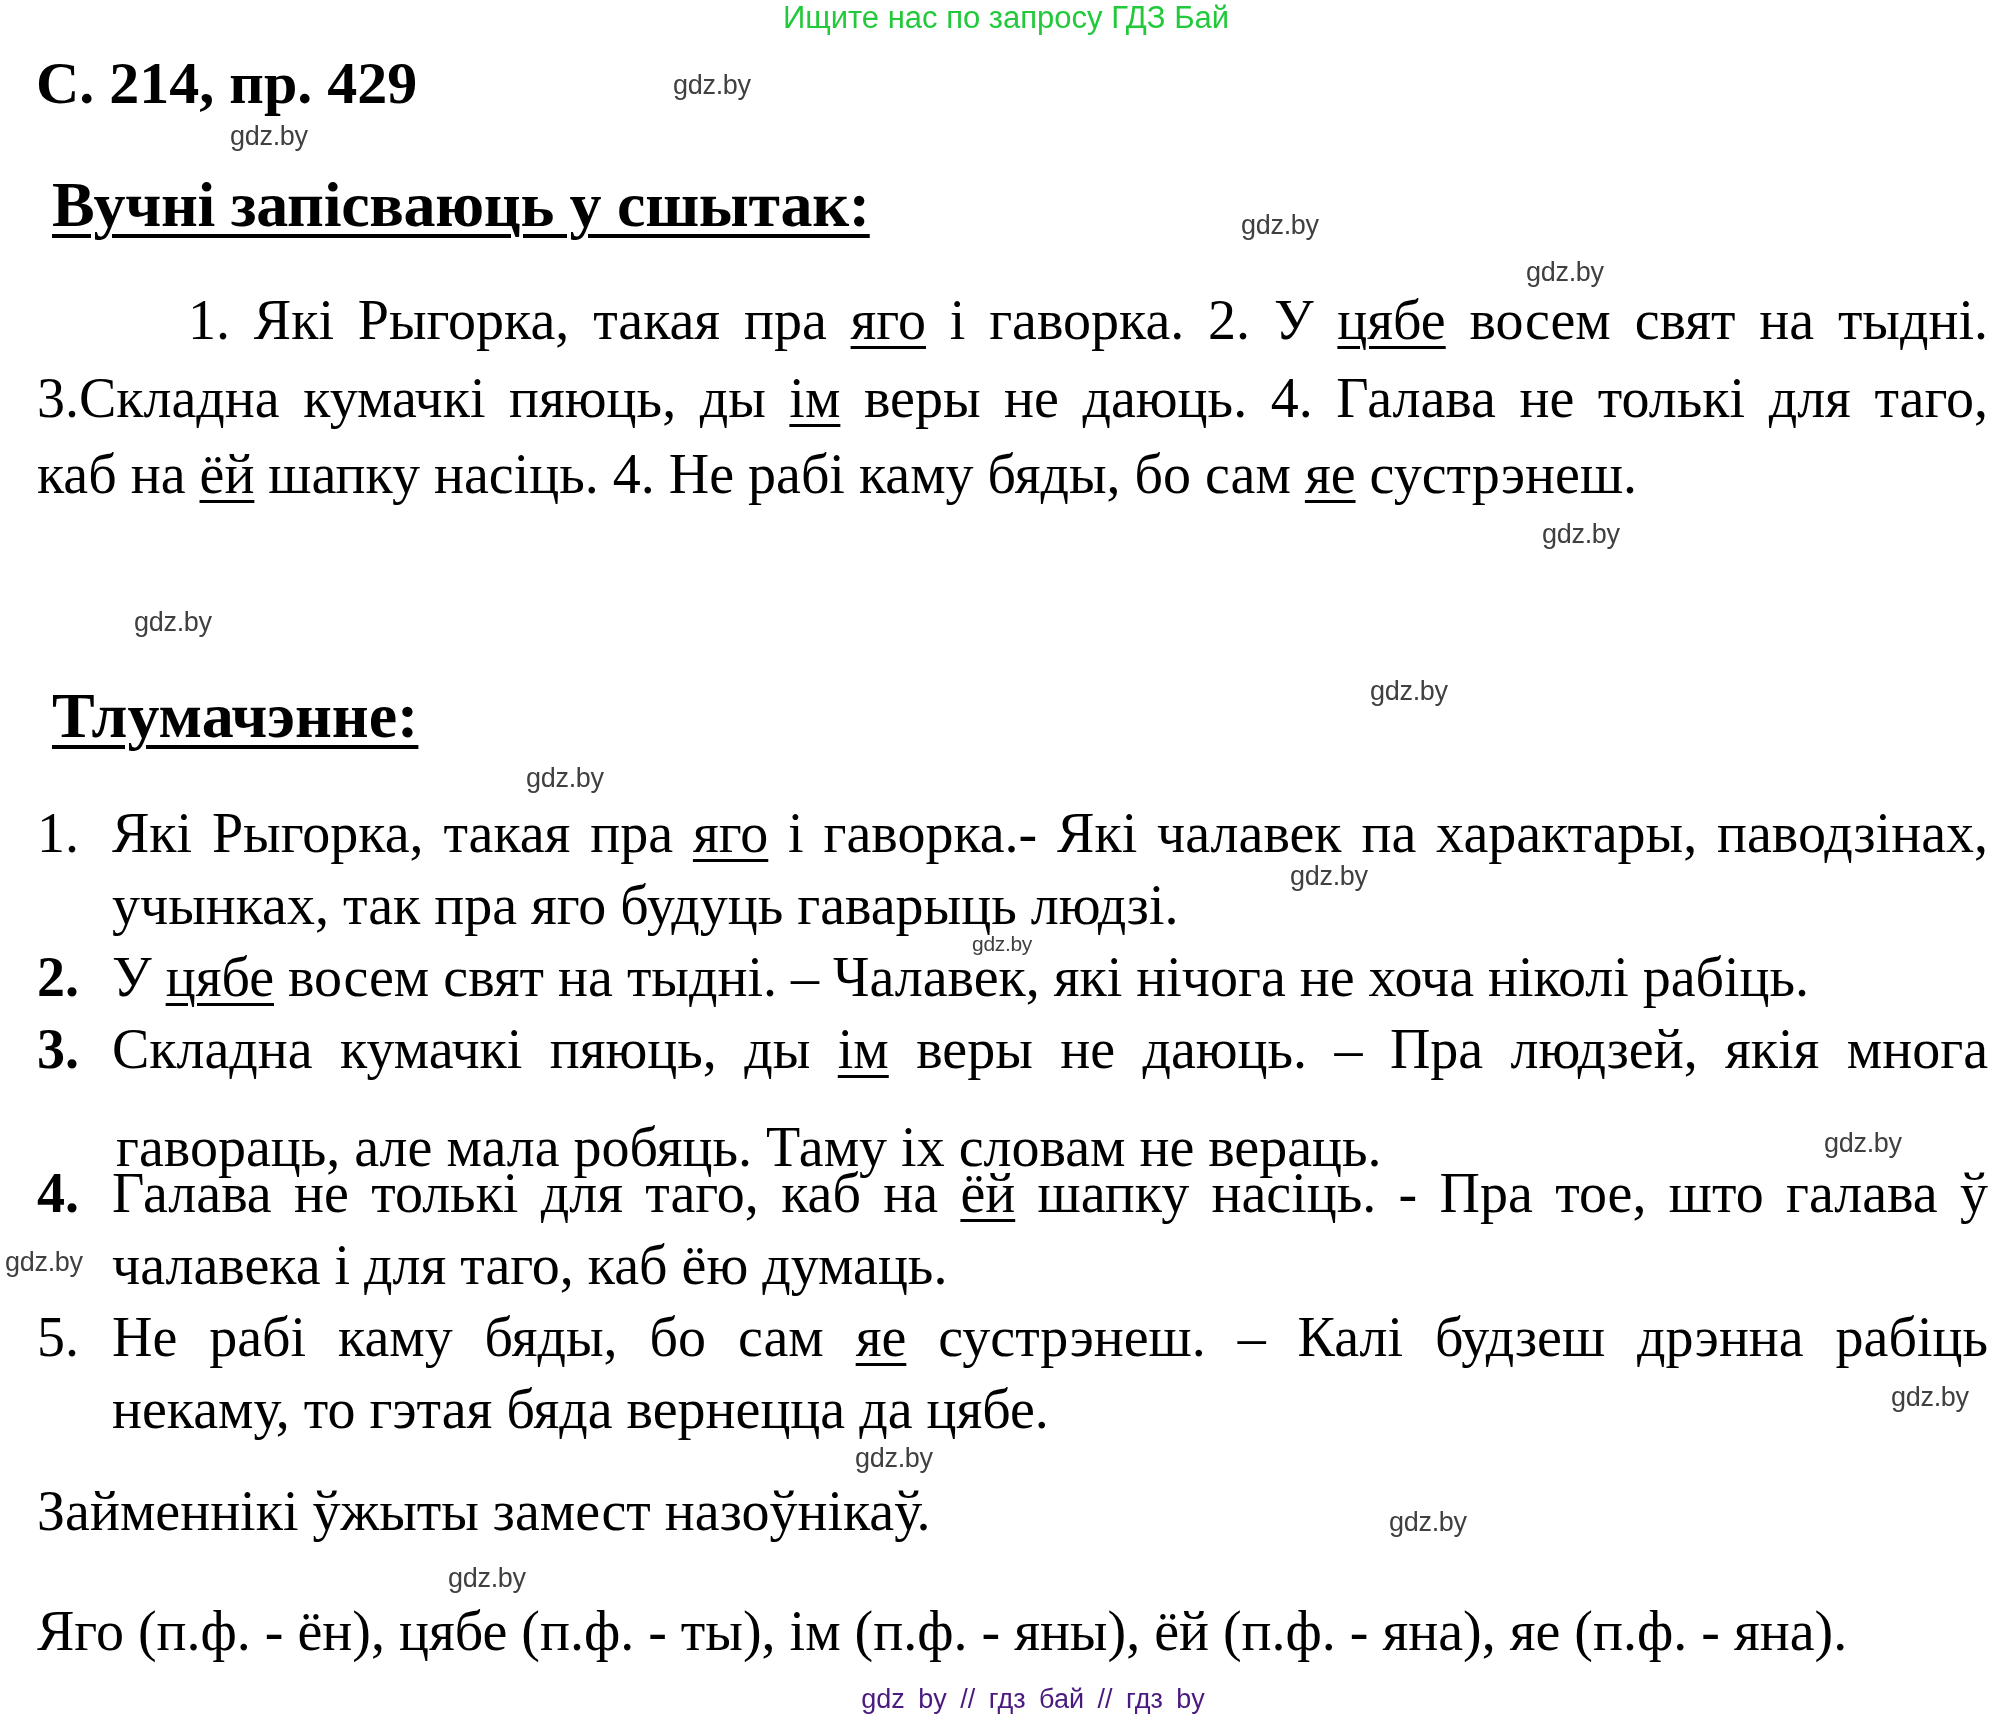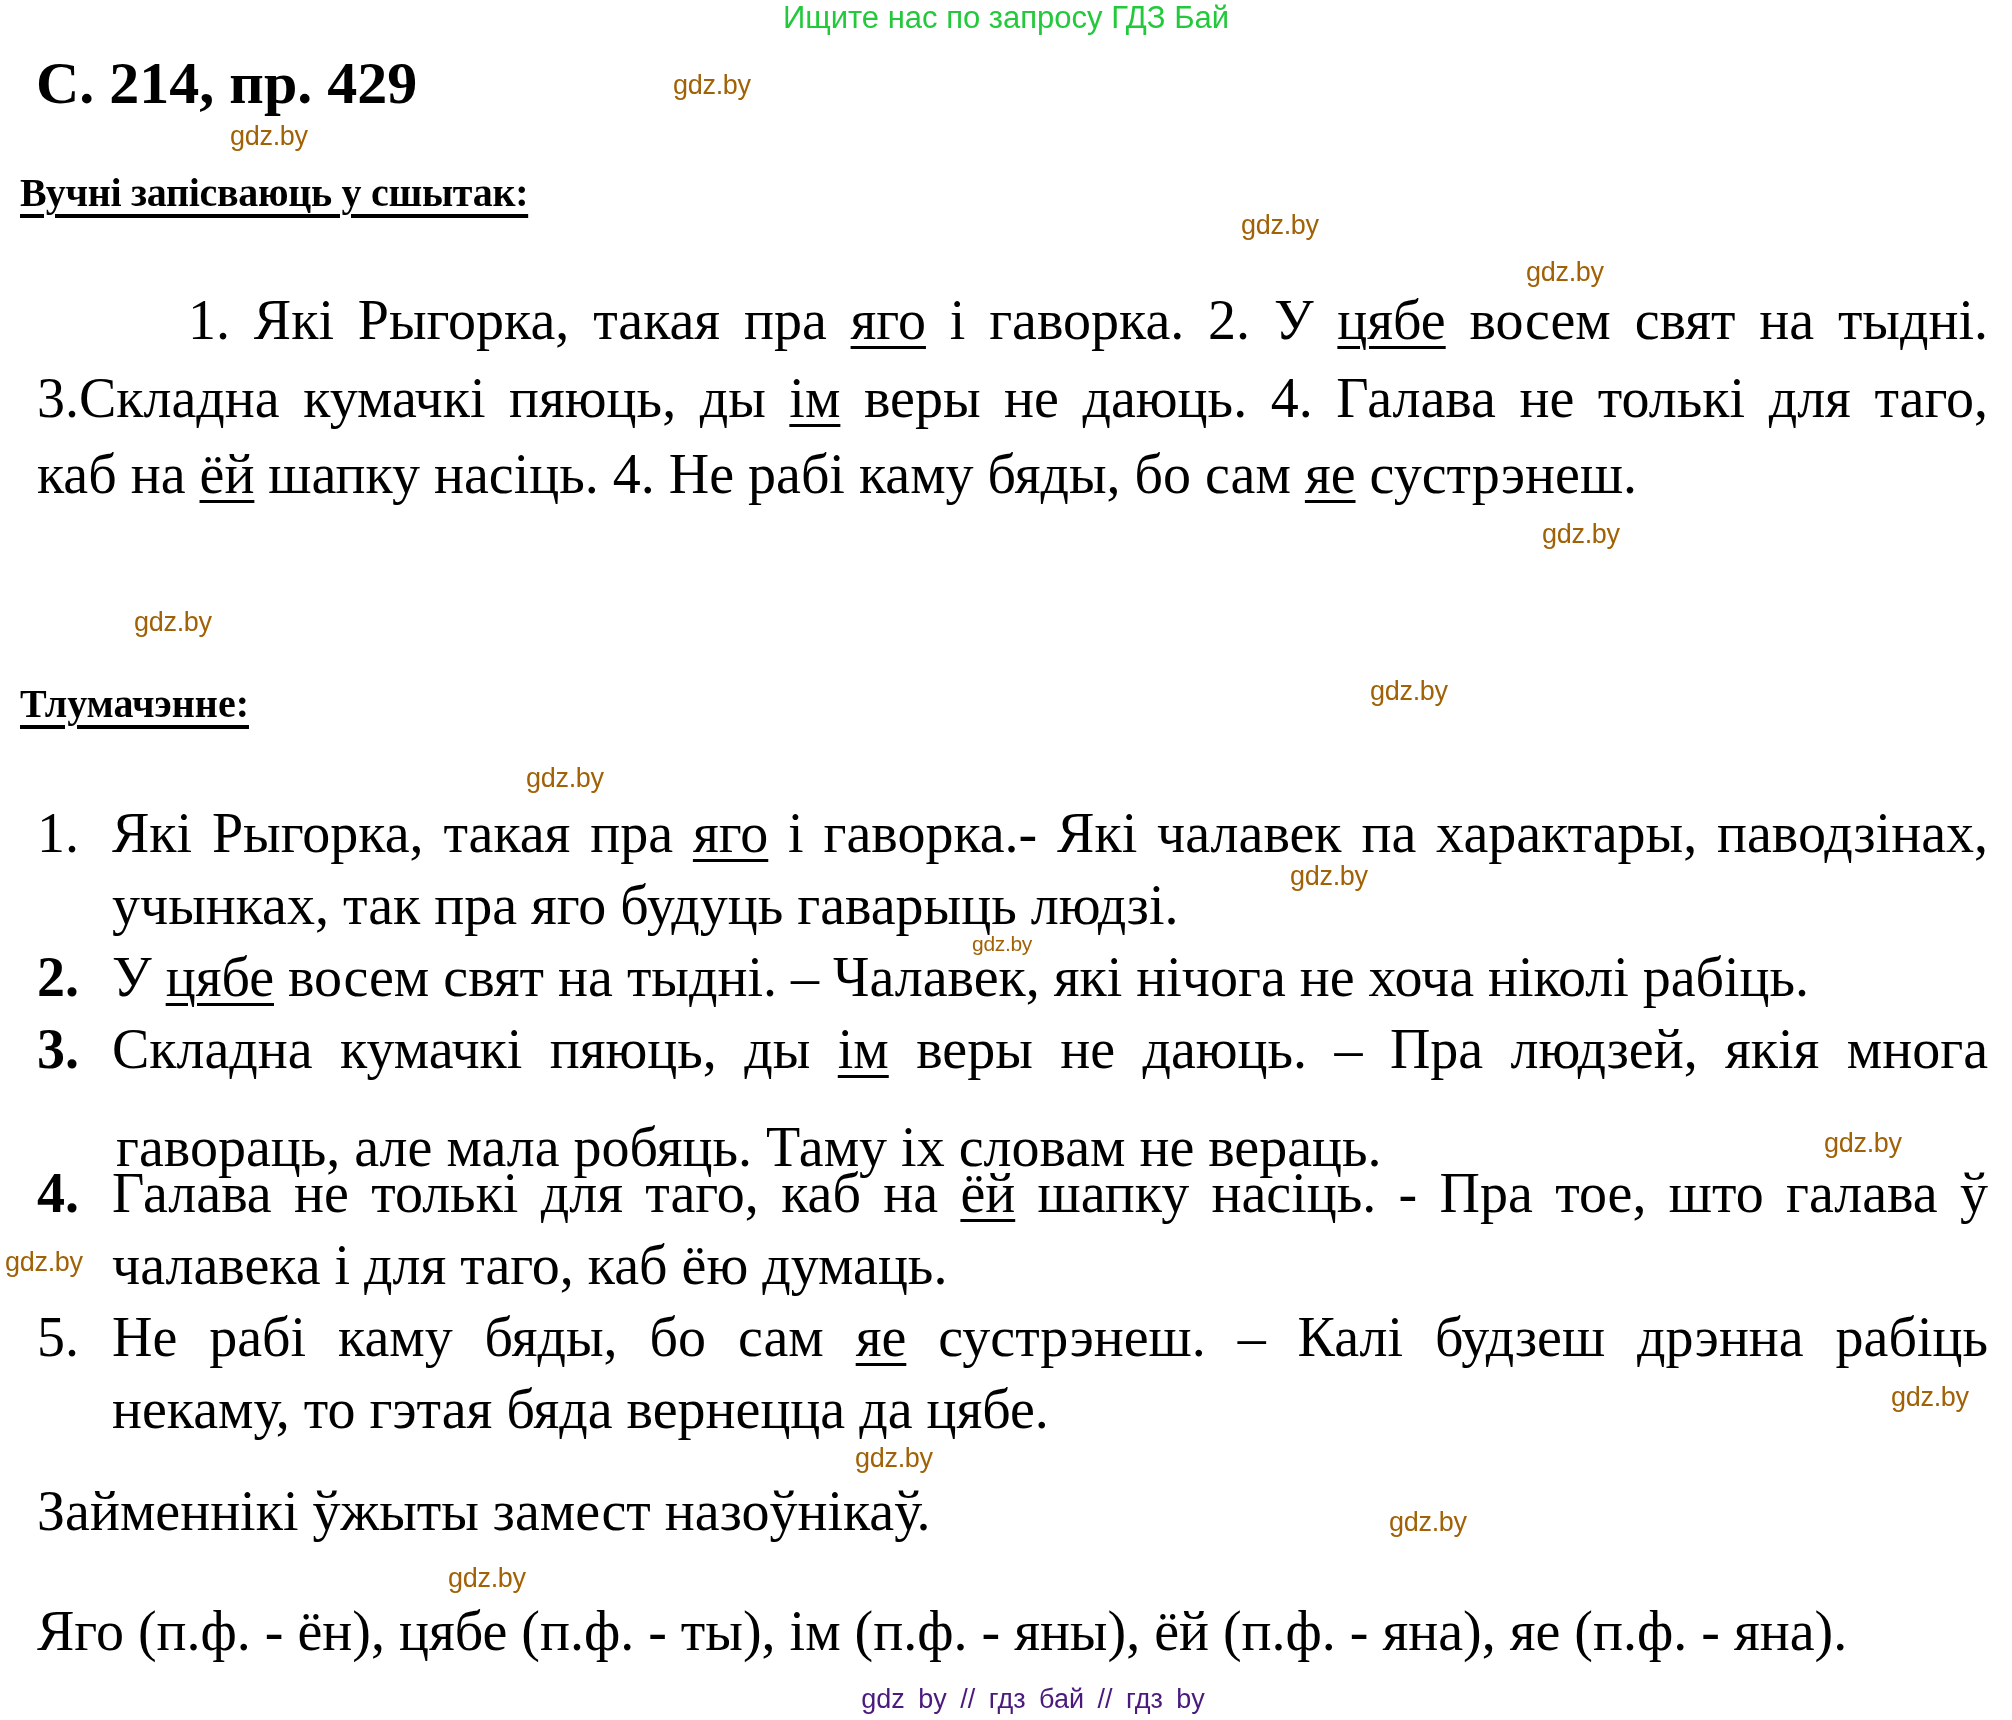--- a/index.html
+++ b/index.html
@@ -3,29 +3,29 @@
 <meta charset="utf-8">
 <style>
   html, body { margin:0; padding:0; background:#ffffff; }
   body { width:2012px; height:1720px; position:relative; overflow:hidden; }
   .abs { position:absolute; white-space:nowrap; }
   .serif { font-family:"Liberation Serif", "DejaVu Serif", serif; color:#000; line-height:1; }
   .sans { font-family:"Liberation Sans", "DejaVu Sans", sans-serif; line-height:1; }
   .promo { left:0; width:2012px; top:2px; text-align:center; font-size:31px; color:#22c93a; }
   .footer { left:0; width:2012px; top:1686px; text-align:center; font-size:27px; color:#4b1a7e; word-spacing:6px;padding-left:27px; }
   .title { left:36px; top:53px; font-size:60px; font-weight:bold;text-align:center; }
-  .heading { left:20px; font-size:40px; font-weight:bold; text-decoration:underline; text-decoration-thickness:4px; text-underline-offset:8px; }
+  .heading { left:52px; font-size:64px; font-weight:bold; text-decoration:underline; text-decoration-thickness:4px; text-underline-offset:8px; }
   .h1 { top:173px; letter-spacing:-0.3px; }
   .h2 { top:684px; }
   .line { position:absolute; font-size:56px; white-space:normal; overflow:hidden; height:62px; }
   .j { text-align:justify; text-align-last:justify; }
   .u { text-decoration:underline; text-decoration-thickness:3px; text-underline-offset:7px; }
   .num { position:absolute; left:37px; font-size:56px; }
   .num.b { font-weight:bold; }
-  .wm { position:absolute; font-size:27px; color:#a16207; letter-spacing:-0.3px; }
+  .wm { position:absolute; font-size:27px; color:#404040; letter-spacing:-0.3px; }
   .wm.sm { font-size:21px; }
 </style>
 </head>
 <body>
 
 <div class="abs sans promo">Ищите нас по запросу ГДЗ Бай</div>
 
 <div class="abs serif title">С. 214, пр. 429</div>
 
 <div class="abs serif heading h1">Вучні запісваюць у сшытак:</div>

